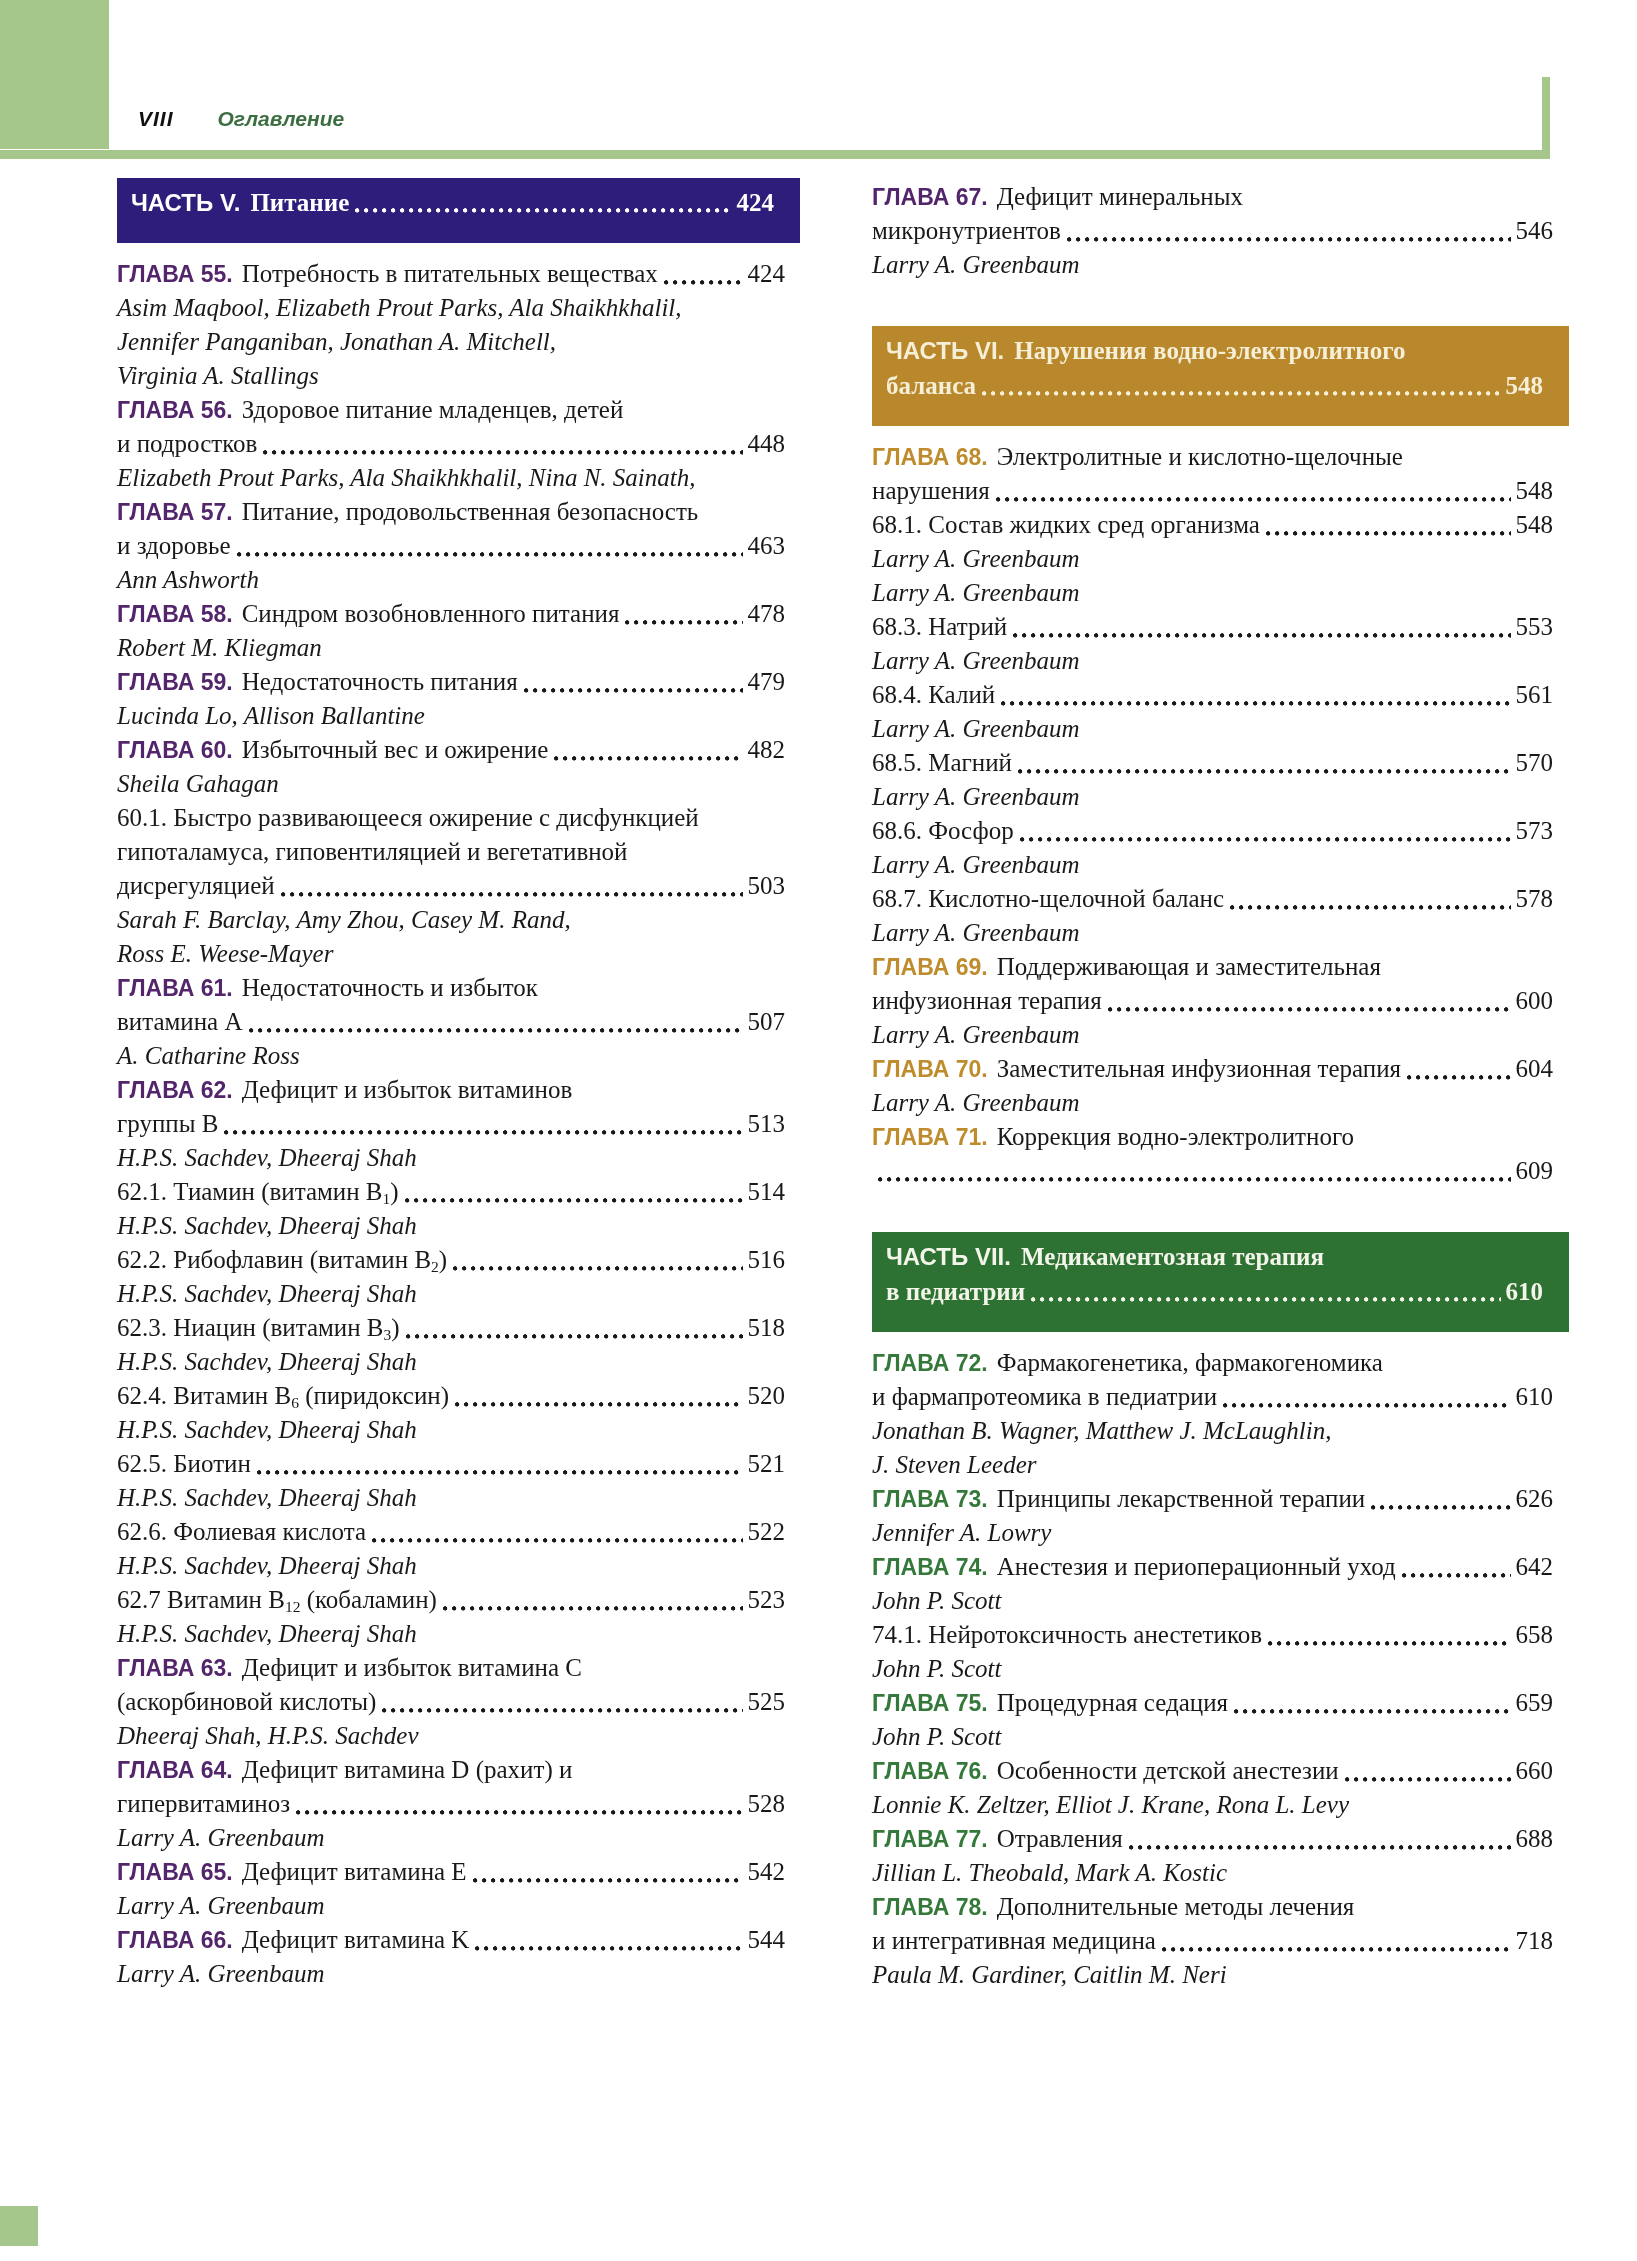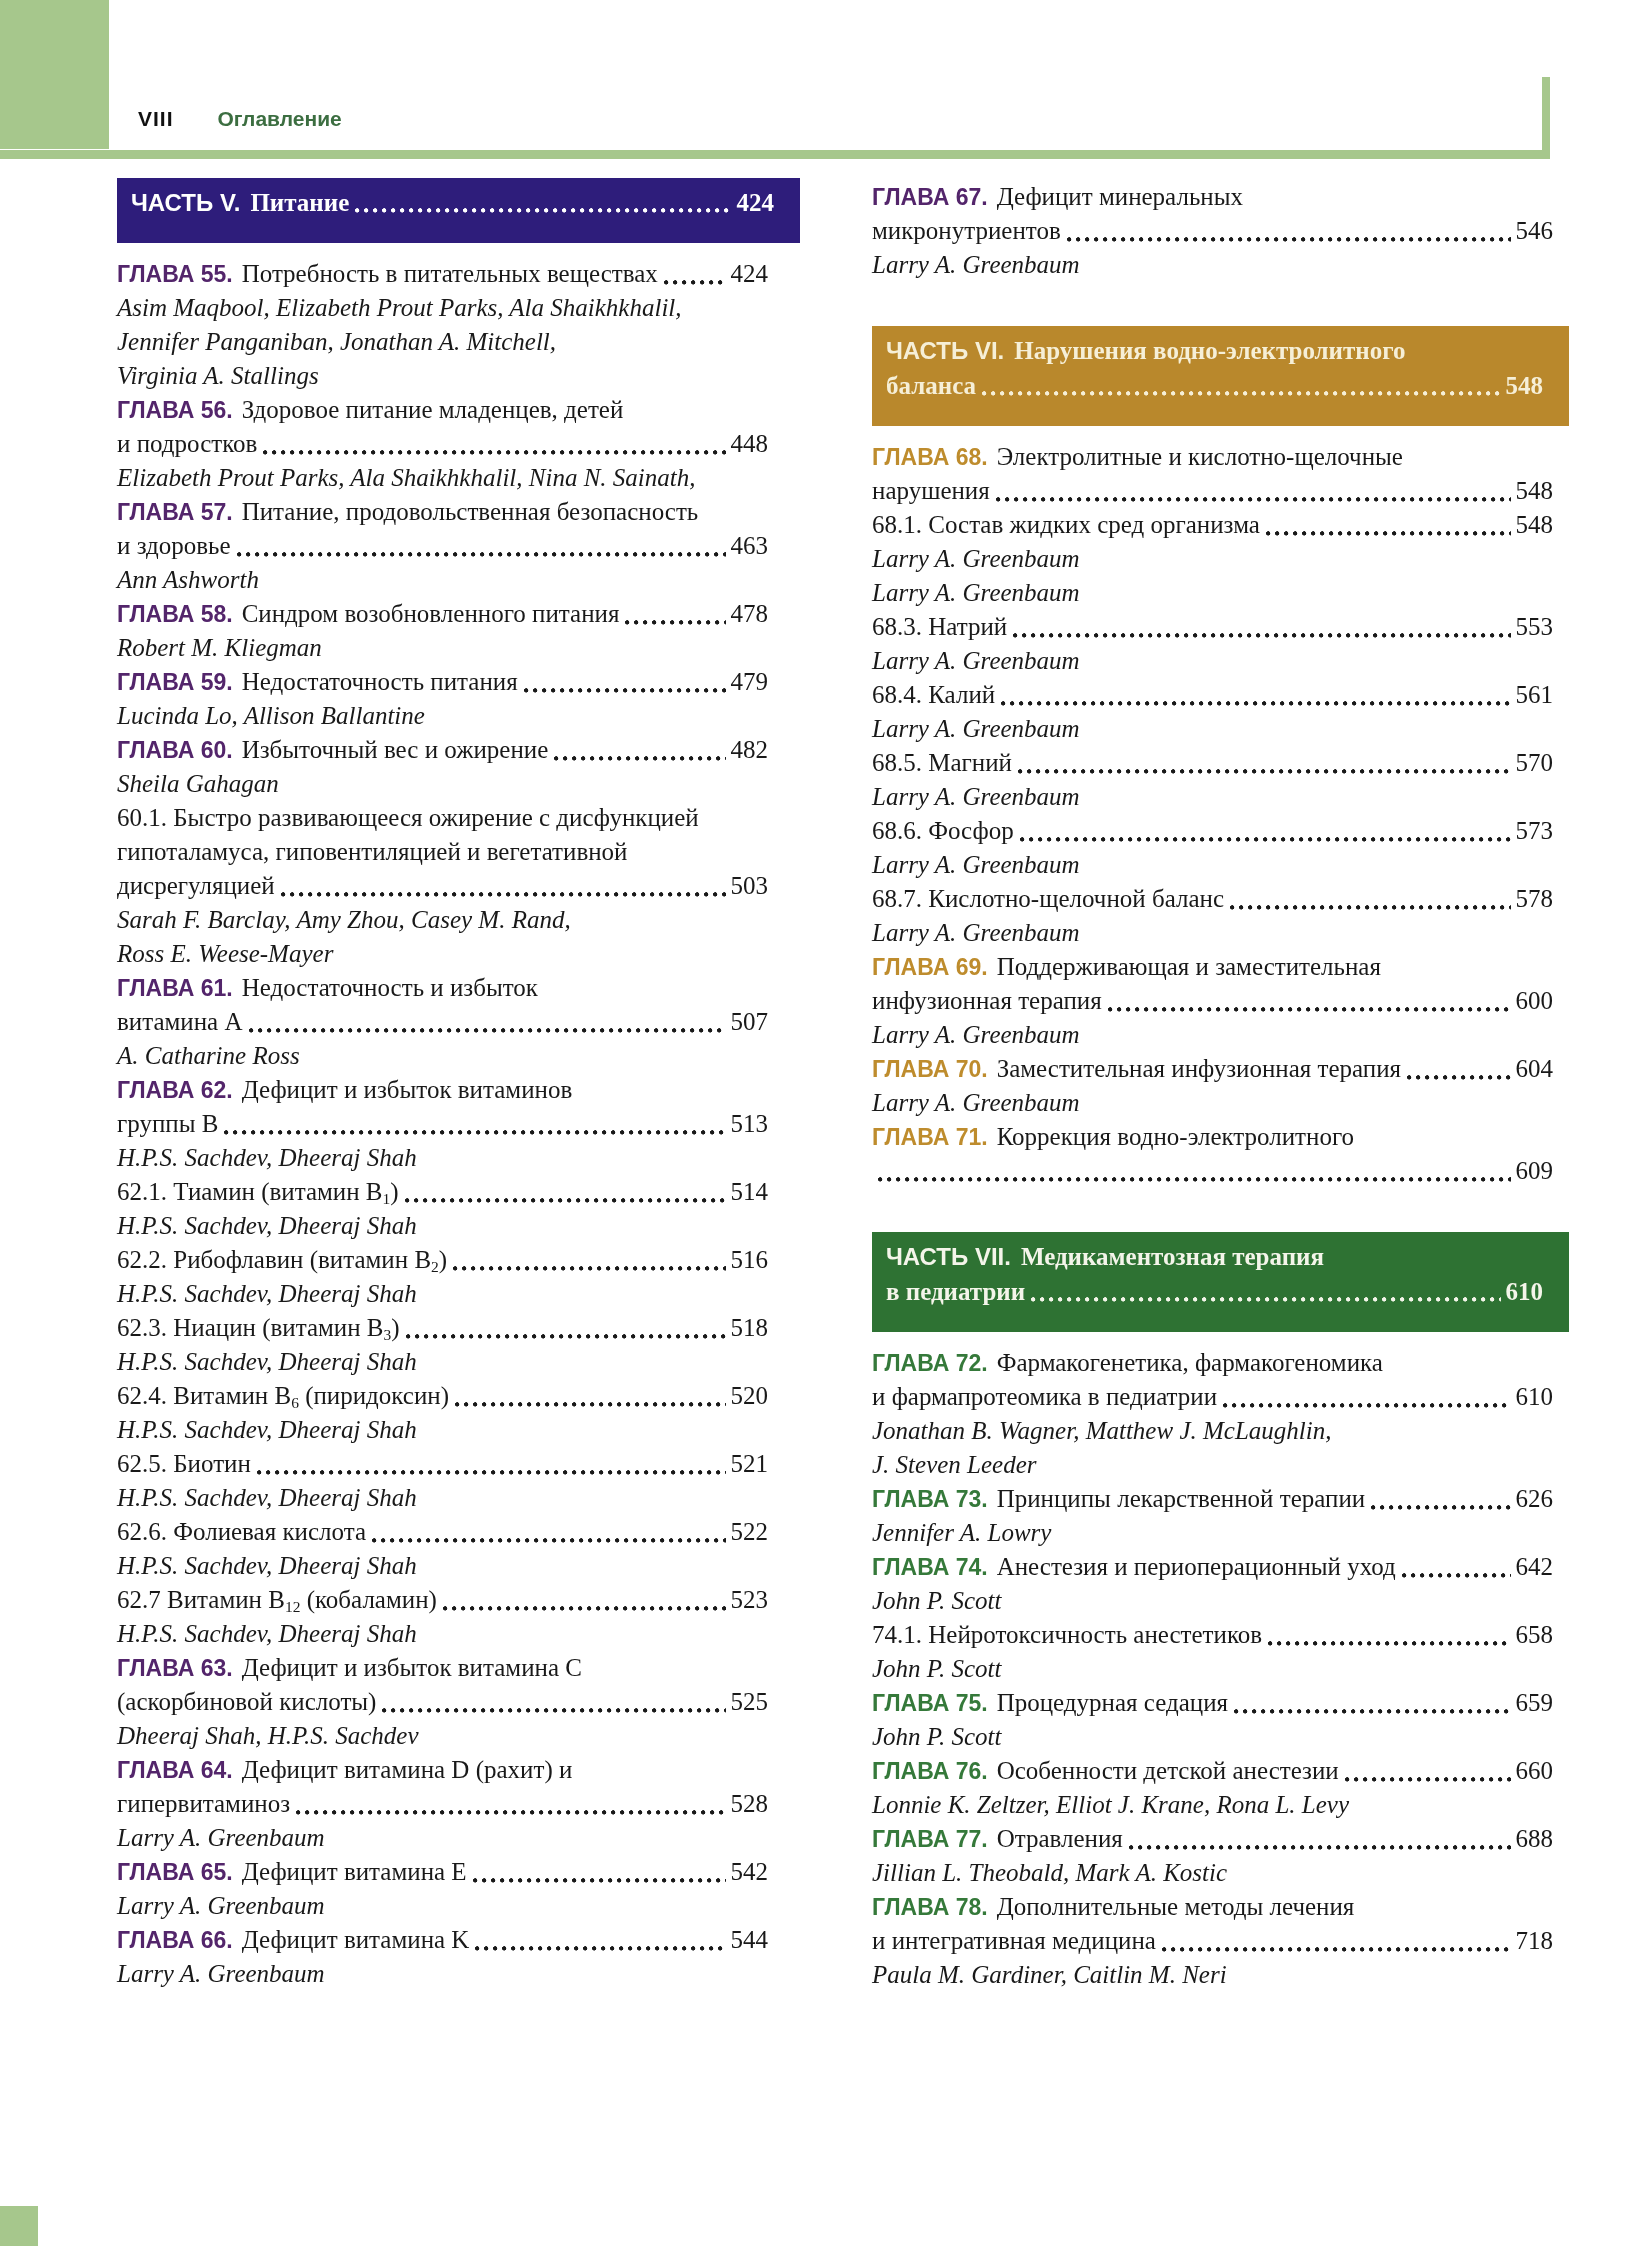--- a/index.html
+++ b/index.html
@@ -12,30 +12,30 @@
     --green:#2E7233; --green-label:#35793A;
     --cream:#F6EFD7; --cream2:#F4F5EA;
   }
   
   .corner-strip{position:absolute;left:0;top:0;width:109px;height:149px;background:var(--lightgreen);}
   .header-rule{position:absolute;left:0;top:150px;width:1550px;height:9px;background:var(--lightgreen);}
   .header-rule-end{position:absolute;left:1542px;top:77px;width:8px;height:82px;background:var(--lightgreen);}
   .bottom-accent{position:absolute;left:0;top:2206px;width:38px;height:40px;background:var(--lightgreen);}
   .running-header{
     position:absolute;left:138px;top:107px;display:flex;gap:44px;align-items:baseline;
-    font-family:"Liberation Sans",sans-serif;font-weight:bold;font-size:21px;
+    font-family:"Liberation Sans",sans-serif;font-weight:bold;font-size:21px;font-style:italic;
   }
   .running-header .folio{color:#111;letter-spacing:1px;}
   .running-header .rh-title{color:var(--headergreen);}
 
   
   .col{position:absolute;top:178px;}
   .col-left{left:117px;width:683px;}
   .col-right{left:872px;width:697px;top:180px;}
-  .col-left .line{margin-right:32px;}
+  .col-left .line{margin-right:15px;}
   .col-right .line{margin-right:16px;}
 
   
   .line{
     display:flex;align-items:baseline;line-height:34px;font-size:25px;color:var(--ink);
     white-space:nowrap;
   }
   .label{
     font-family:"Liberation Sans",sans-serif;font-weight:bold;font-size:23px;
     margin-right:9px;flex:0 0 auto;

